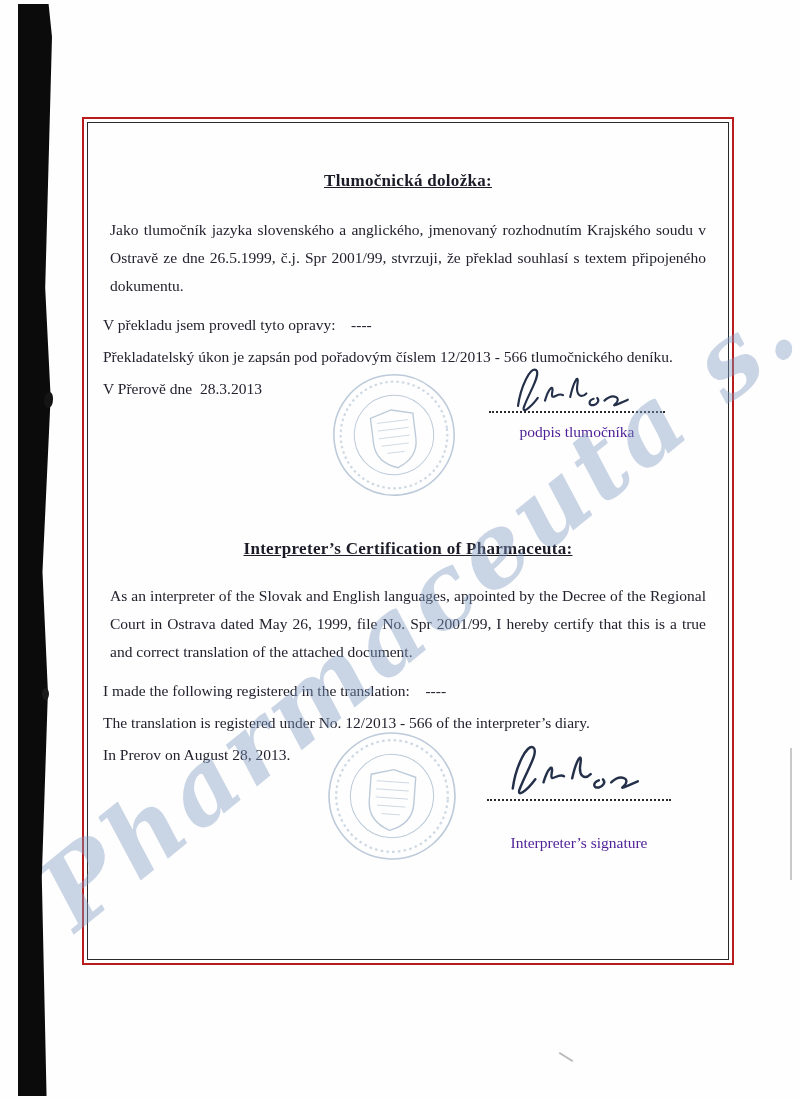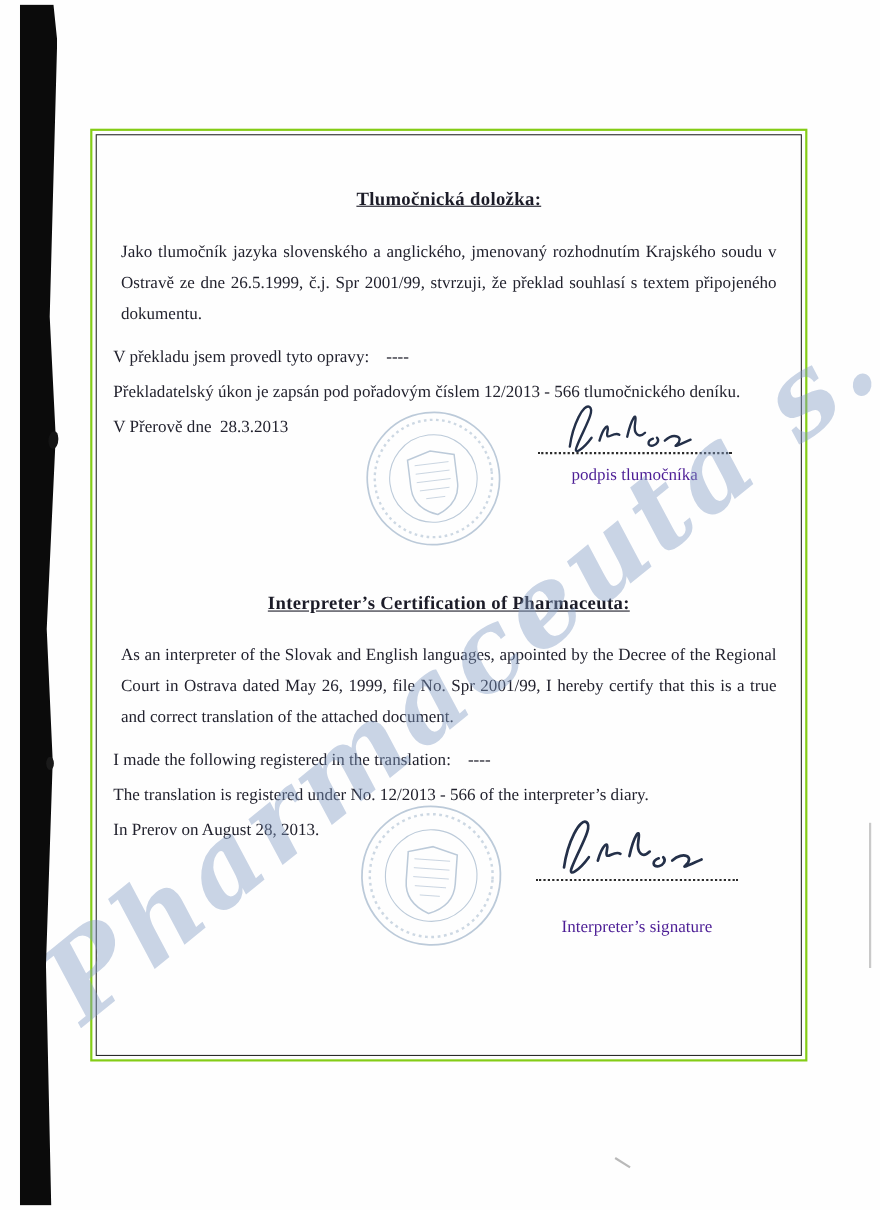--- a/index.html
+++ b/index.html
@@ -65,21 +65,21 @@
     color: rgba(128, 156, 196, 0.42);
     z-index: 5;
     pointer-events: none;
   }
 
   
   .doc-frame {
     position: absolute;
     left: 82px; top: 117px;
     width: 648px; height: 844px;
-    border: 2px solid #84cc16;
+    border: 2px solid #b91c1c;
     background: transparent;
     z-index: 2;
   }
   .doc-frame-inner {
     position: absolute;
     inset: 3px;
     border: 1px solid #2a2a2a;
   }
 
   .section-title {

